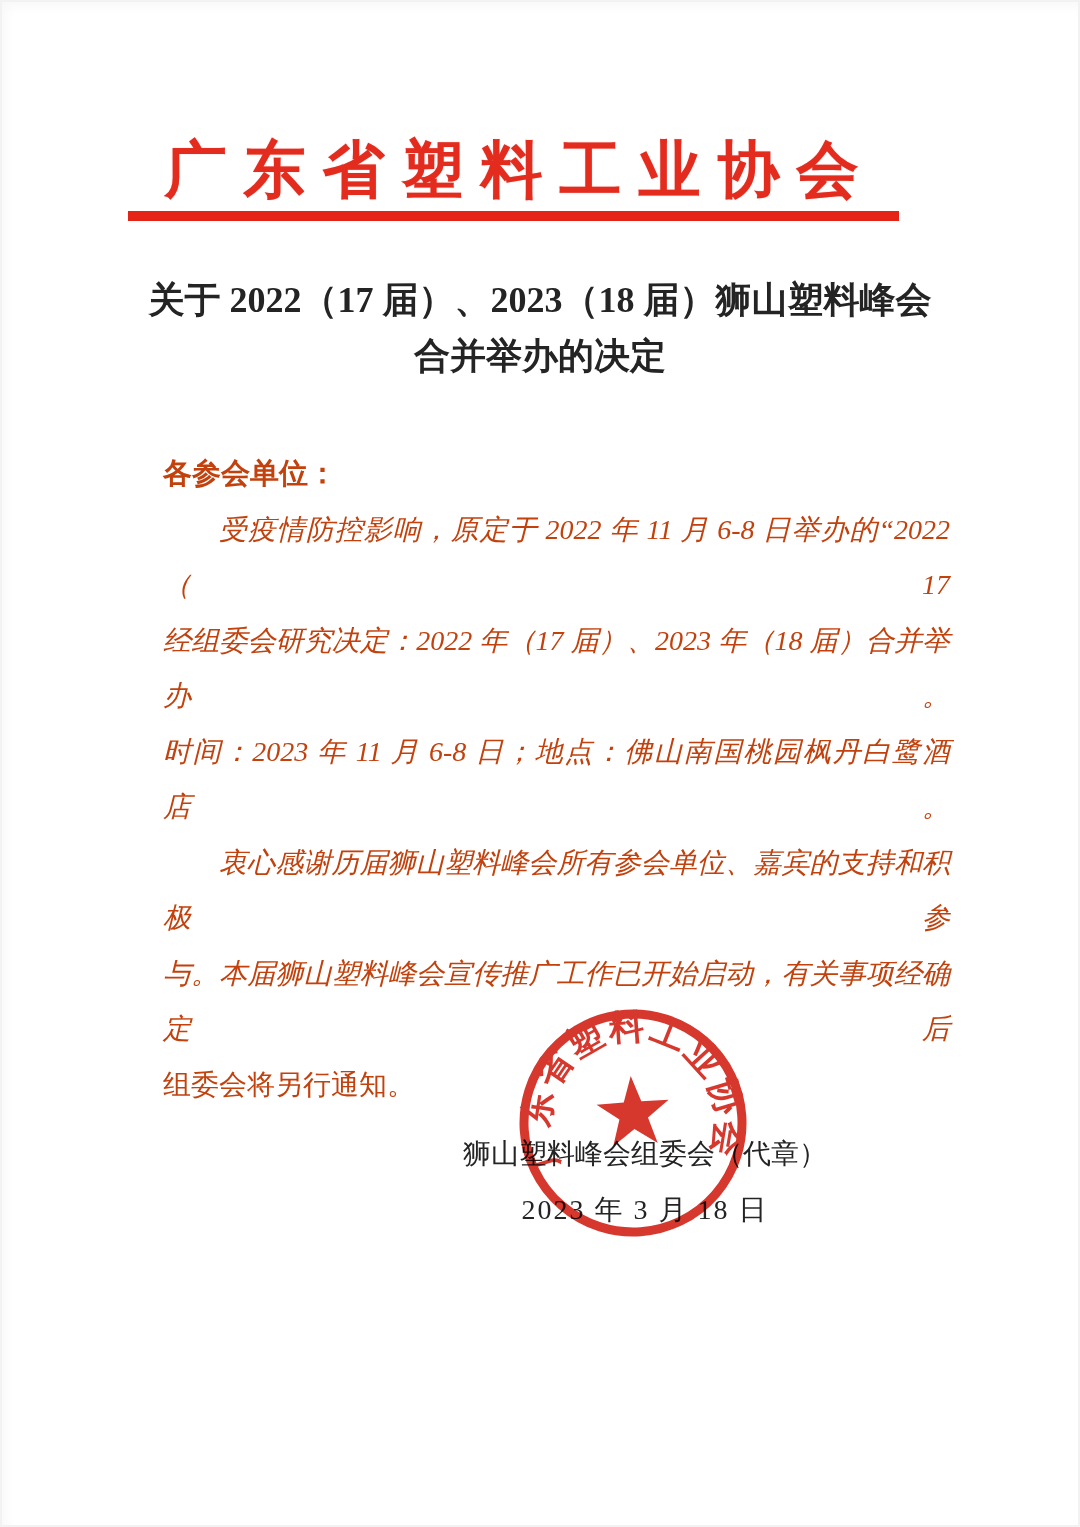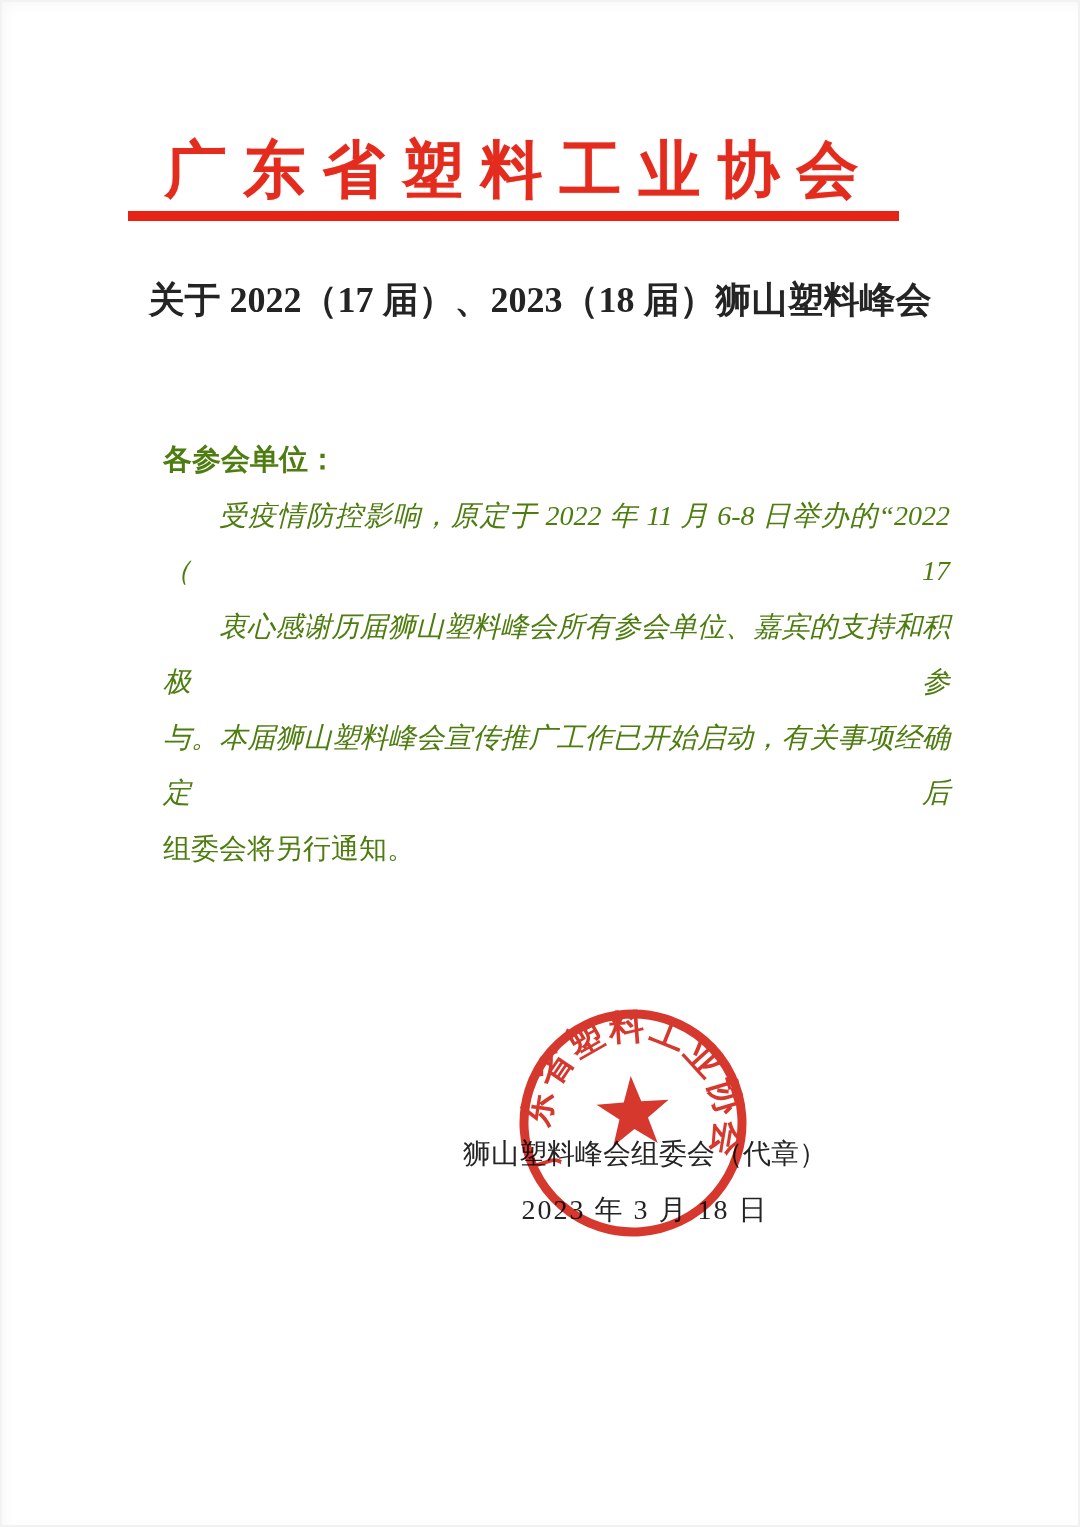--- a/index.html
+++ b/index.html
@@ -52,25 +52,25 @@
     font-weight: bold;
     font-size: 36px;
     line-height: 56px;
     color: #242424;
   }
 
   
   .body-block {
     position: absolute;
     left: 163px;
-    top: 432px;
+    top: 446px;
     width: 787px;
     font-size: 28px;
     line-height: 55.5px;
-    color: #4d7c0f;
+    color: #c2410c;
   }
   .salutation {
     font-weight: bold;
     font-size: 29px;
   }
   .line {
     white-space: nowrap;
   }
   .line.fill {
     white-space: normal;
@@ -117,25 +117,28 @@
 </head>
 <body>
 
 <div class="page">
 
   <div class="org-name">广东省塑料工业协会</div>
   <div class="red-rule"></div>
 
   <div class="doc-title">
     <div>关于 2022（17 届）、2023（18 届）狮山塑料峰会</div>
+    <div>合并举办的决定</div>
   </div>
 
   <div class="body-block">
     <div class="line salutation">各参会单位：</div>
     <div class="line fill indent">受疫情防控影响，原定于 2022 年 11 月 6-8 日举办的“2022（17</div>
+    <div class="line fill">经组委会研究决定：2022 年（17 届）、2023 年（18 届）合并举办。</div>
+    <div class="line fill">时间：2023 年 11 月 6-8 日；地点：佛山南国桃园枫丹白鹭酒店。</div>
     <div class="line fill indent">衷心感谢历届狮山塑料峰会所有参会单位、嘉宾的支持和积极参</div>
     <div class="line fill">与。本届狮山塑料峰会宣传推广工作已开始启动，有关事项经确定后</div>
     <div class="line">组委会将另行通知。</div>
   </div>
 
   <div class="sign-block">
     <div class="sign-name">狮山塑料峰会组委会（代章）</div>
     <div class="sign-date">2023 年 3 月 18 日</div>
   </div>
 

